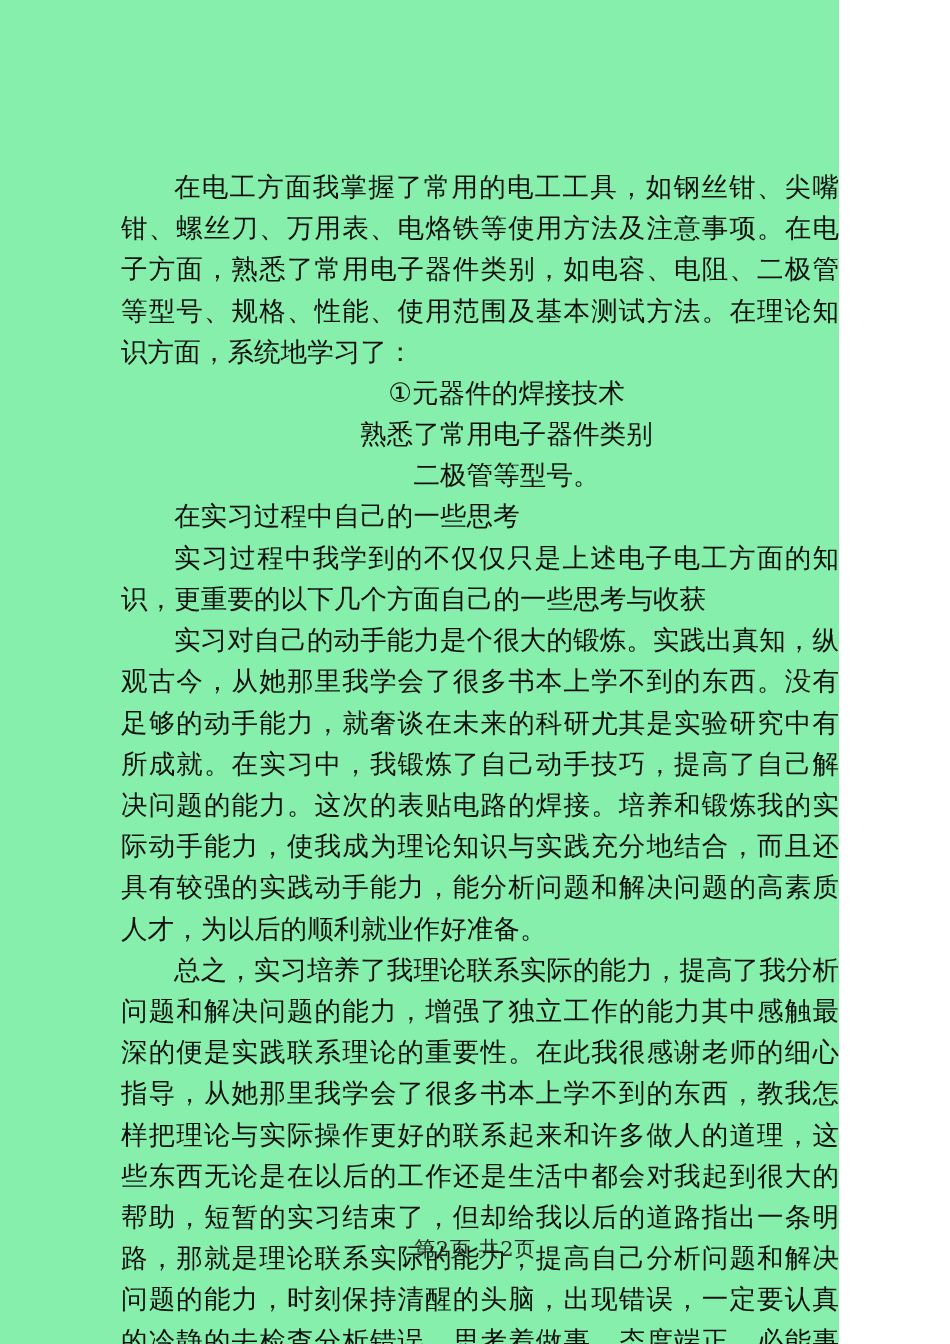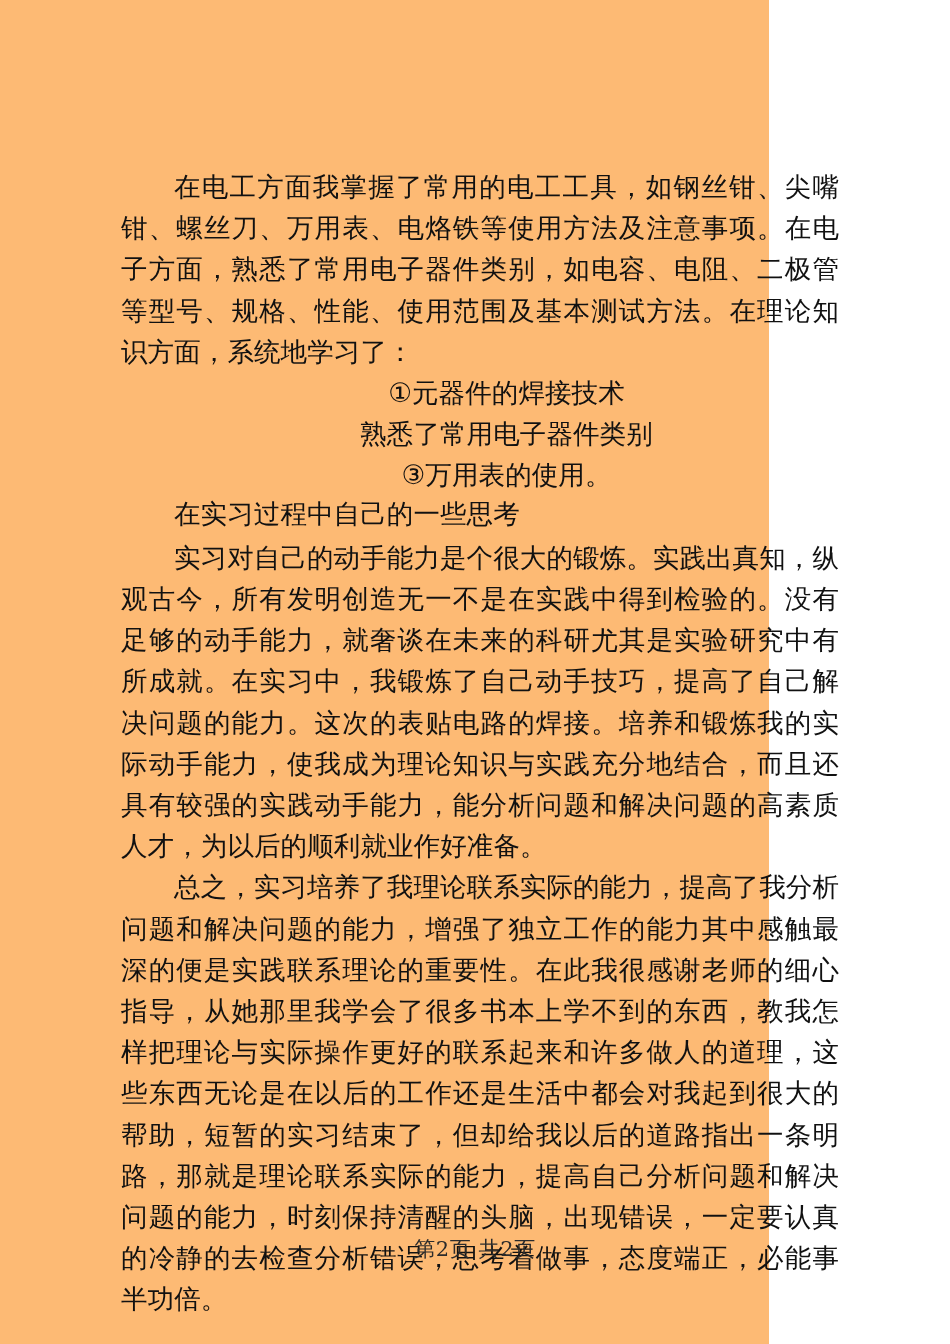--- a/index.html
+++ b/index.html
@@ -13,23 +13,23 @@
     font-family: "DejaVu Sans", "Liberation Sans", sans-serif;
     color: #1a1a1a;
     position: relative;
     overflow: hidden;
   }
 
   .page {
     position: absolute;
     left: 0;
     top: 0;
-    width: 769px;
+    width: 839px;
     height: 1344px;
-    background: #fdba74;
+    background: #86efac;
   }
 
   .doc-body {
     position: absolute;
     left: 121px;
     top: 166px;
     width: 718px;
   }
 
   
@@ -62,21 +62,21 @@
     line-height: 41.2px;
     color: #111111;
     text-indent: 2em;
     text-align: center;
     letter-spacing: 0.1px;
     white-space: nowrap;
   }
 
   .heading-line {
     margin: 0;
-    font-family: Liberation Mono, monospace;
+    font-family: Liberation Sans, sans-serif;
     font-size: 26.5px;
     line-height: 41.2px;
     color: #111111;
     text-indent: 2em;
     text-align: left;
     letter-spacing: 0.1px;
     white-space: nowrap;
   }
 
   .page-footer {
@@ -98,26 +98,27 @@
 <div class="page">
 
   <div class="doc-body">
 
     <p class="para noforce">在电工方面我掌握了常用的电工工具，如钢丝钳、尖嘴钳、螺丝刀、万用表、电烙铁等使用方法及注意事项。在电子方面，熟悉了常用电子器件类别，如电容、电阻、二极管等型号、规格、性能、使用范围及基本测试方法。在理论知识方面，系统地学习了：</p>
 
     <p class="list-item">①元器件的焊接技术</p>
 
     <p class="list-item">熟悉了常用电子器件类别</p>
 
-    <p class="list-item">③万用表的使用。</p>
+    <p class="list-item">二极管等型号。</p>
 
     <p class="heading-line">在实习过程中自己的一些思考</p>
 
+    <p class="para noforce">实习过程中我学到的不仅仅只是上述电子电工方面的知识，更重要的以下几个方面自己的一些思考与收获</p>
 
-    <p class="para noforce">实习对自己的动手能力是个很大的锻炼。实践出真知，纵观古今，所有发明创造无一不是在实践中得到检验的。没有足够的动手能力，就奢谈在未来的科研尤其是实验研究中有所成就。在实习中，我锻炼了自己动手技巧，提高了自己解决问题的能力。这次的表贴电路的焊接。培养和锻炼我的实际动手能力，使我成为理论知识与实践充分地结合，而且还具有较强的实践动手能力，能分析问题和解决问题的高素质人才，为以后的顺利就业作好准备。</p>
+    <p class="para noforce">实习对自己的动手能力是个很大的锻炼。实践出真知，纵观古今，从她那里我学会了很多书本上学不到的东西。没有足够的动手能力，就奢谈在未来的科研尤其是实验研究中有所成就。在实习中，我锻炼了自己动手技巧，提高了自己解决问题的能力。这次的表贴电路的焊接。培养和锻炼我的实际动手能力，使我成为理论知识与实践充分地结合，而且还具有较强的实践动手能力，能分析问题和解决问题的高素质人才，为以后的顺利就业作好准备。</p>
 
 
     <p class="para noforce">总之，实习培养了我理论联系实际的能力，提高了我分析问题和解决问题的能力，增强了独立工作的能力其中感触最深的便是实践联系理论的重要性。在此我很感谢老师的细心指导，从她那里我学会了很多书本上学不到的东西，教我怎样把理论与实际操作更好的联系起来和许多做人的道理，这些东西无论是在以后的工作还是生活中都会对我起到很大的帮助，短暂的实习结束了，但却给我以后的道路指出一条明路，那就是理论联系实际的能力，提高自己分析问题和解决问题的能力，时刻保持清醒的头脑，出现错误，一定要认真的冷静的去检查分析错误，思考着做事，态度端正，必能事半功倍。</p>
 
   </div>
 
   <div class="page-footer">第2页 共2页</div>
 
 </div>
 

